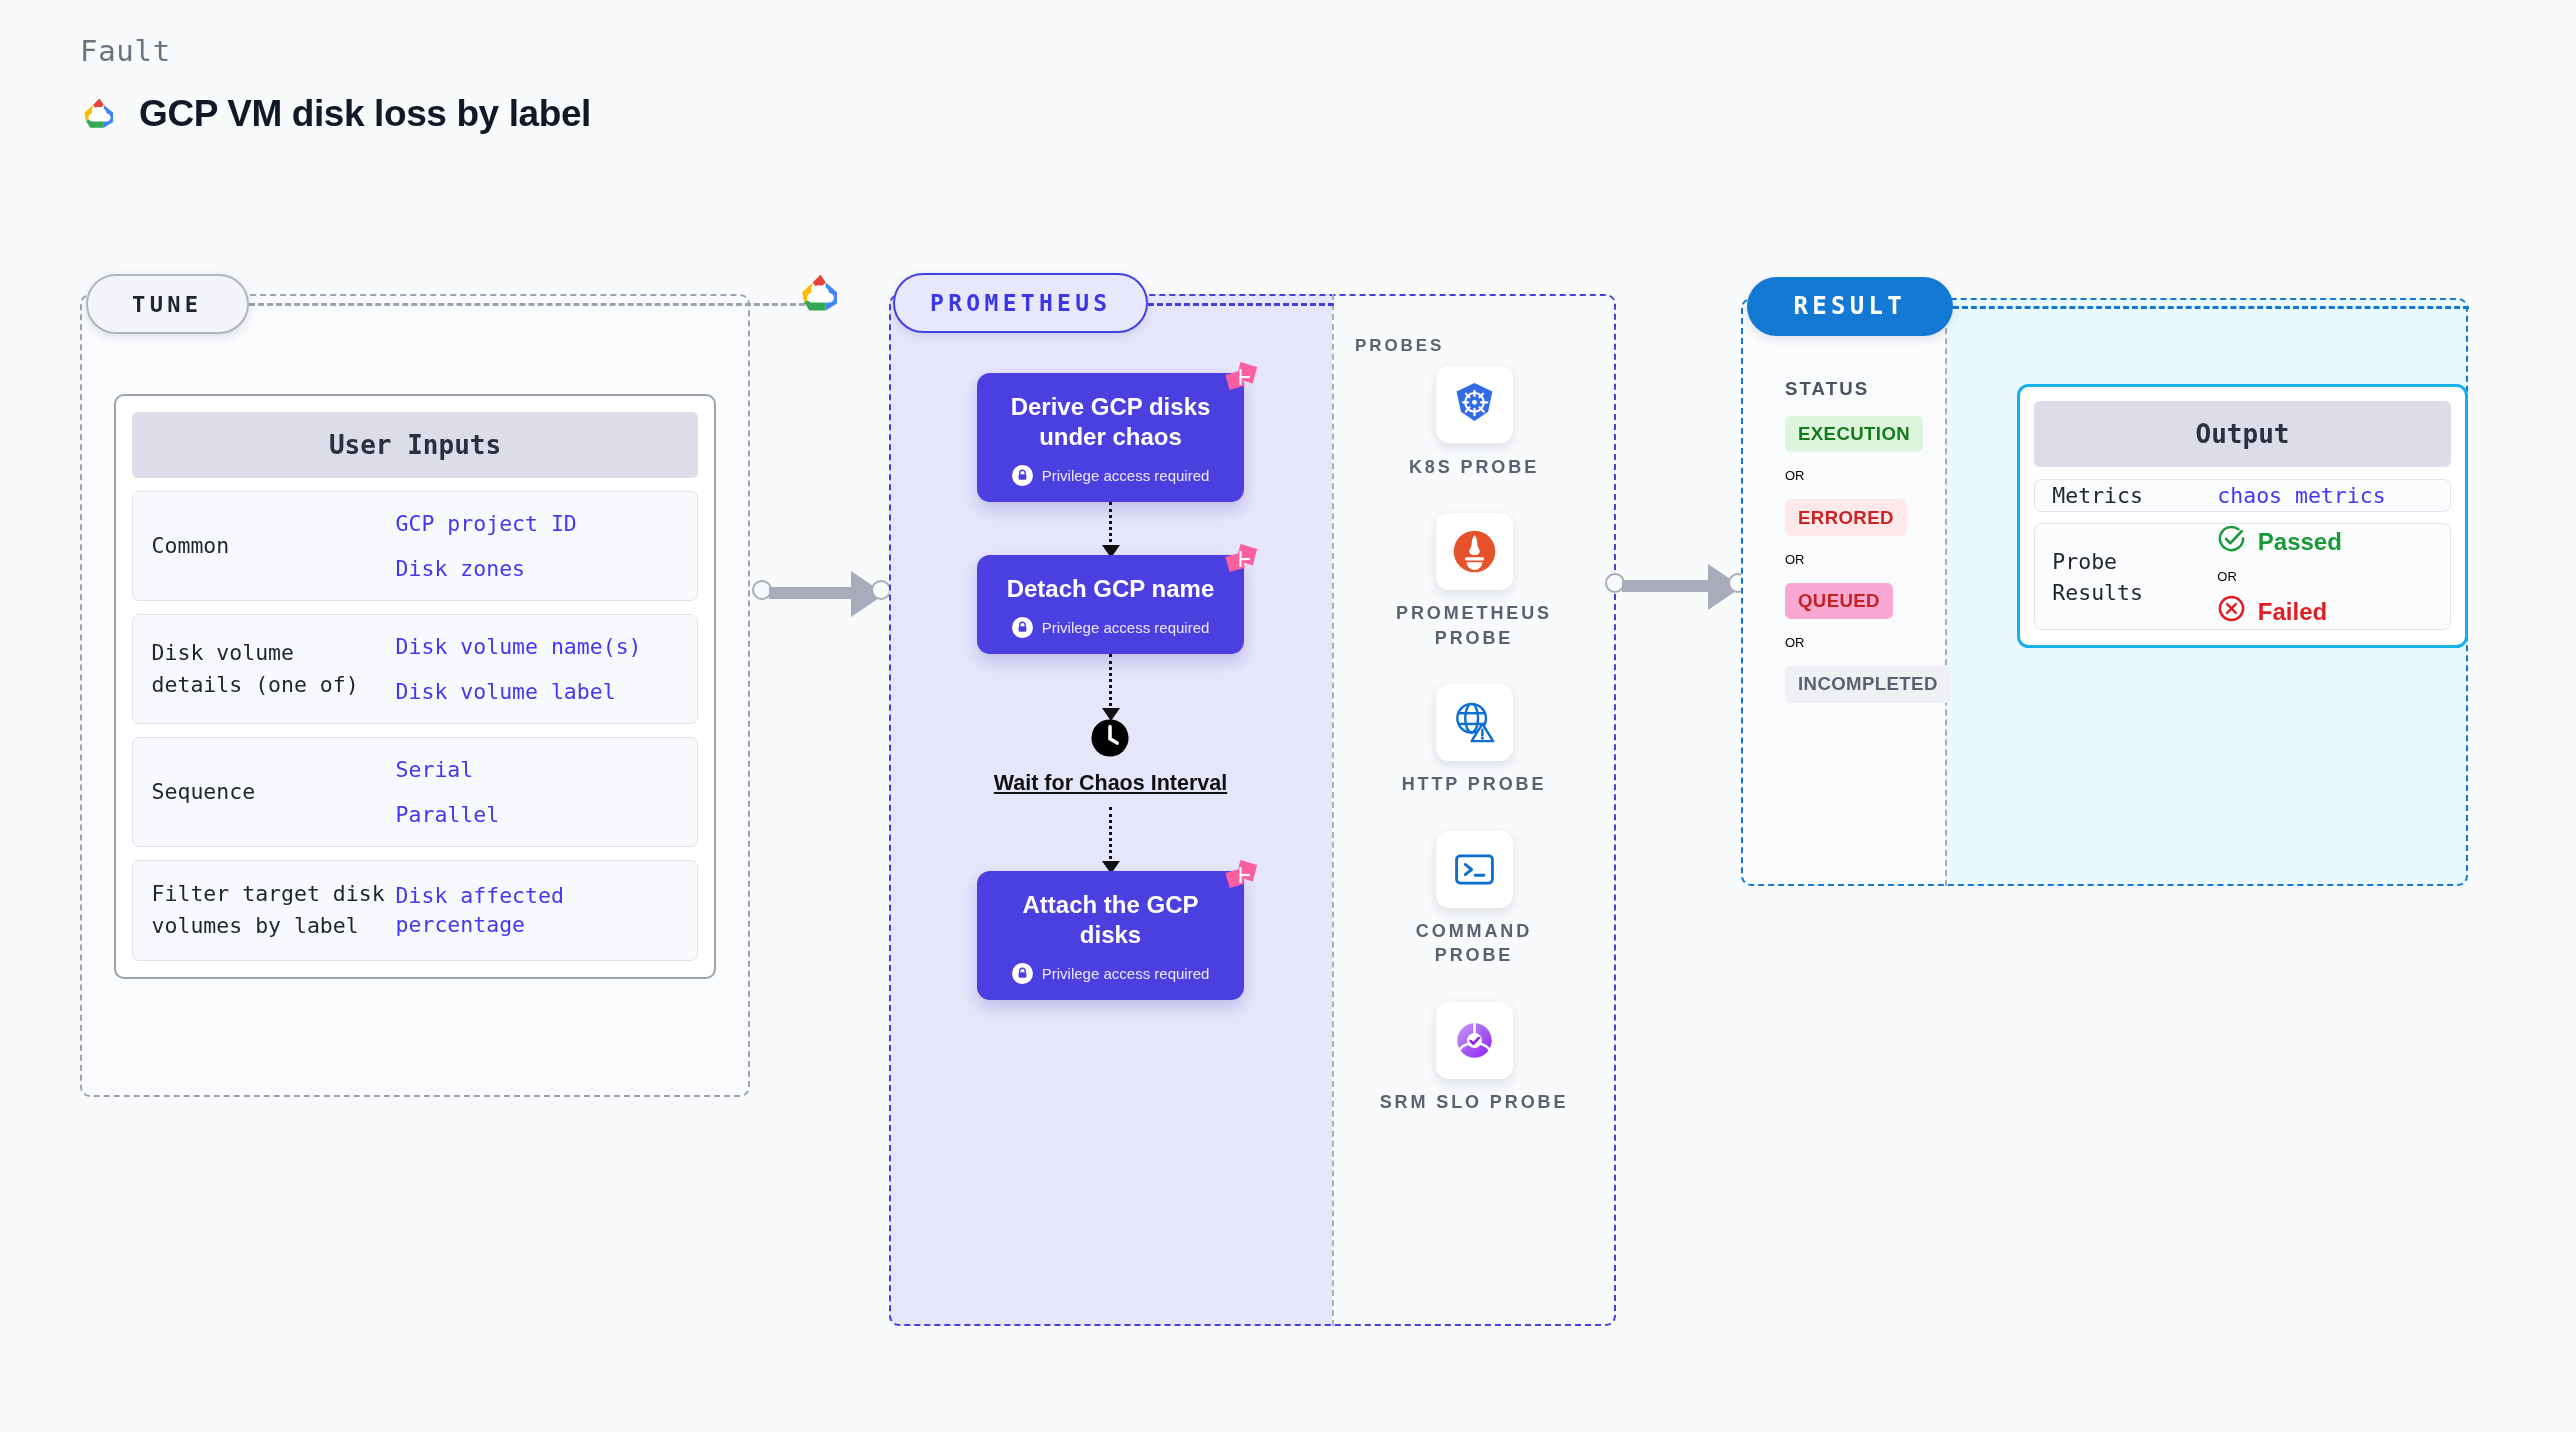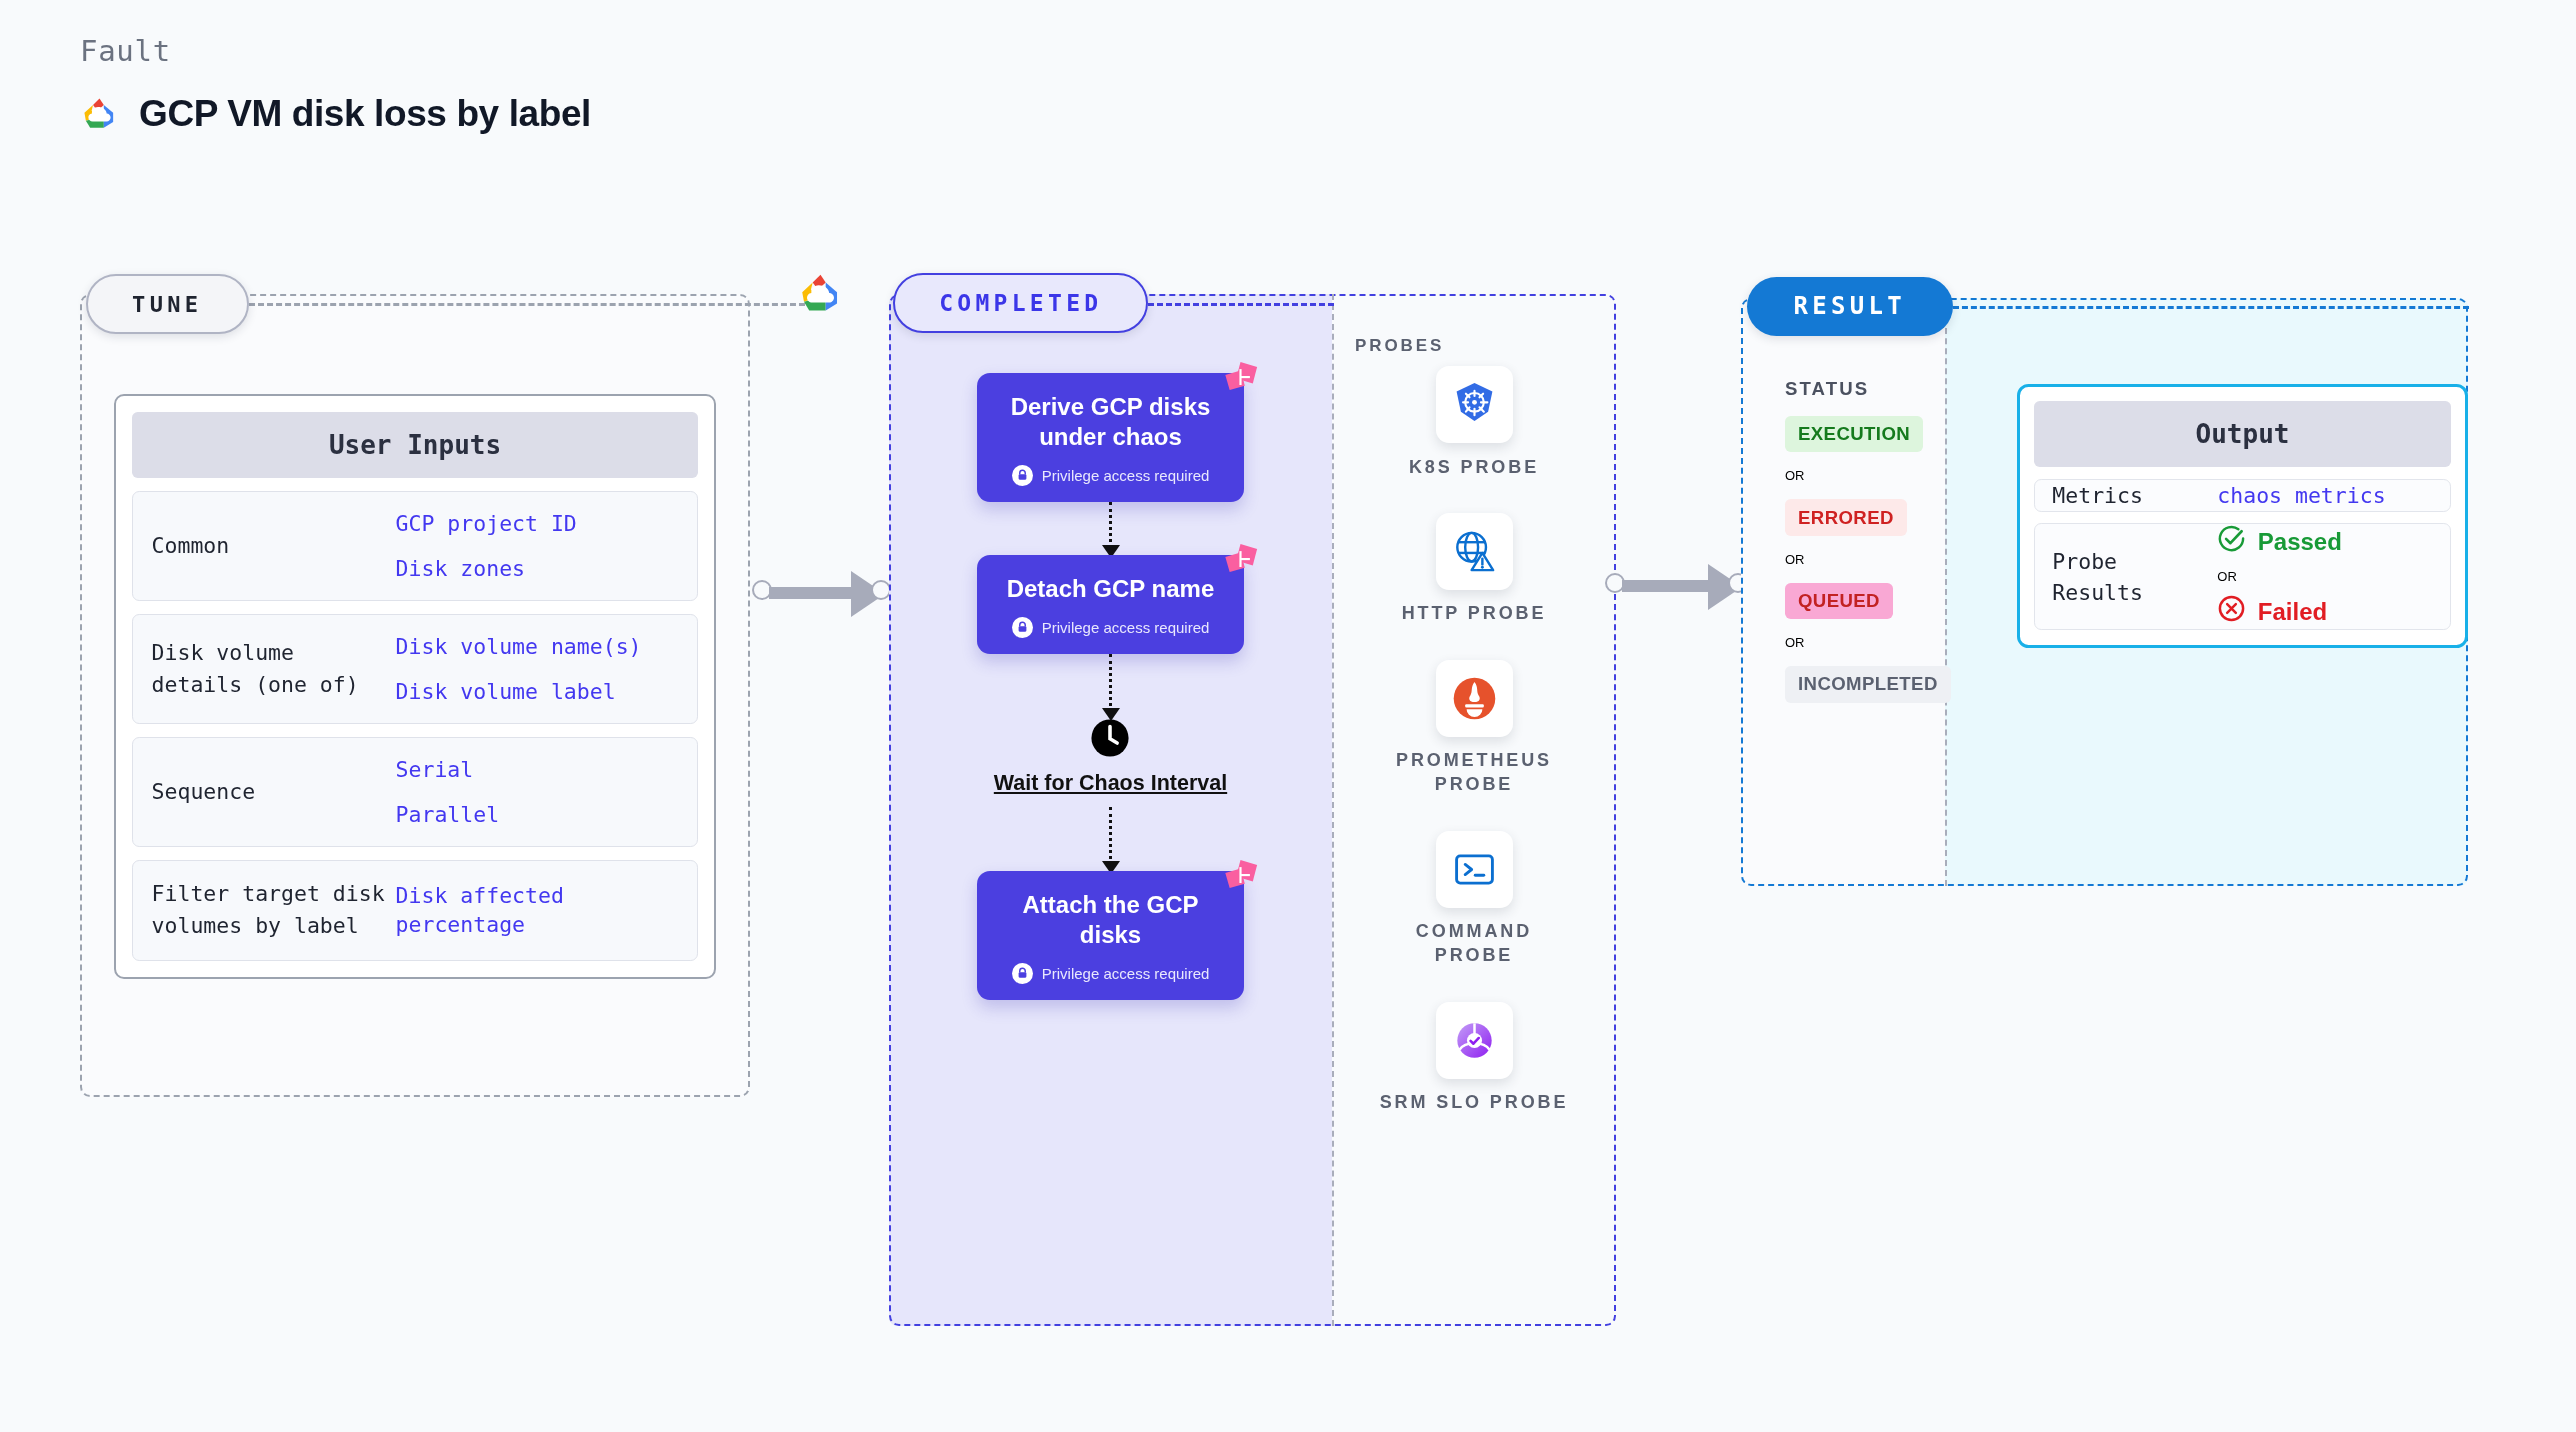--- a/index.html
+++ b/index.html
@@ -328,21 +328,21 @@
     <div class="ba-shaft" style="left:17px; width:85px;"></div>
     <div class="ba-head" style="left:99px;"></div>
     <div class="ba-dot" style="left:119px;"></div>
   </div>
 
   <div class="panel" id="exec-panel">
     <div id="exec-fill"></div>
     <div id="exec-frame"></div>
     <div id="exec-divider"></div>
     <div id="exec-dash"></div>
-    <div class="panel-badge" id="exec-badge">COMPLETED</div>
+    <div class="panel-badge" id="exec-badge">PROMETHEUS</div>
 
     <div class="flow">
 
       <div class="node">
         <svg class="chaos-badge" viewBox="0 0 54 54">
           <path d="M27 4 L50 11 L44 34 L21 27 Z" fill="#fa5fa0"></path>
           <path d="M6 22 L27 16 L33 37 L12 43 Z" fill="#fa5fa0"></path>
           <path d="M27 14 L27 36" stroke="#ffffff" stroke-width="3"></path>
           <path d="M27 25 L40 25" stroke="#ffffff" stroke-width="3"></path>
         </svg>
@@ -433,44 +433,44 @@
                 <path d="M30 41 L25 47"></path>
             </g>
           </svg>
         </div>
         <div class="probe-label">K8S PROBE</div>
       </div>
 
       <div class="probe">
         <div class="probe-tile">
           <svg width="53" height="53" viewBox="0 0 74 74">
+            <circle cx="37" cy="37" r="29" fill="#e6522c"></circle>
+            <path d="M37 14 C31 22 35 27 31 33 C28 37 30 42 37 42 C44 42 46 37 43 33 C39 27 43 22 37 14 Z" fill="#ffffff"></path>
+            <rect x="24" y="45" width="26" height="4.5" rx="1.5" fill="#ffffff"></rect>
+            <path d="M26 52 H48 a11 11 0 0 1 -22 0 Z" fill="#ffffff"></path>
+          </svg>
+        </div>
+        <div class="probe-label">PROMETHEUS PROBE</div>
+      </div>
+
+      <div class="probe">
+        <div class="probe-tile">
+          <svg width="53" height="53" viewBox="0 0 74 74">
             <g fill="none" stroke="#0b6fd0" stroke-width="3.4">
               <circle cx="33" cy="31" r="20"></circle>
               <ellipse cx="33" cy="31" rx="9" ry="20"></ellipse>
               <path d="M14 24 H52"></path>
                 <path d="M14 39 H52"></path>
             </g>
             <path d="M48 39 L63 63 H33 Z" fill="#ffffff" stroke="#0b6fd0" stroke-width="3.4" stroke-linejoin="round"></path>
             <path d="M48 47 V55" stroke="#0b6fd0" stroke-width="3.4" stroke-linecap="round"></path>
             <circle cx="48" cy="59" r="2" fill="#0b6fd0"></circle>
           </svg>
         </div>
         <div class="probe-label">HTTP PROBE</div>
-      </div>
-
-      <div class="probe">
-        <div class="probe-tile">
-          <svg width="53" height="53" viewBox="0 0 74 74">
-            <circle cx="37" cy="37" r="29" fill="#e6522c"></circle>
-            <path d="M37 14 C31 22 35 27 31 33 C28 37 30 42 37 42 C44 42 46 37 43 33 C39 27 43 22 37 14 Z" fill="#ffffff"></path>
-            <rect x="24" y="45" width="26" height="4.5" rx="1.5" fill="#ffffff"></rect>
-            <path d="M26 52 H48 a11 11 0 0 1 -22 0 Z" fill="#ffffff"></path>
-          </svg>
-        </div>
-        <div class="probe-label">PROMETHEUS PROBE</div>
       </div>
 
       <div class="probe">
         <div class="probe-tile">
           <svg width="53" height="53" viewBox="0 0 74 74">
             <rect x="12" y="18" width="50" height="38" rx="5" fill="none" stroke="#0b6fd0" stroke-width="4"></rect>
             <path d="M24 30 L33 37 L24 44" fill="none" stroke="#0b6fd0" stroke-width="4" stroke-linecap="round" stroke-linejoin="round"></path>
             <path d="M38 45 H50" stroke="#0b6fd0" stroke-width="4" stroke-linecap="round"></path>
           </svg>
         </div>

